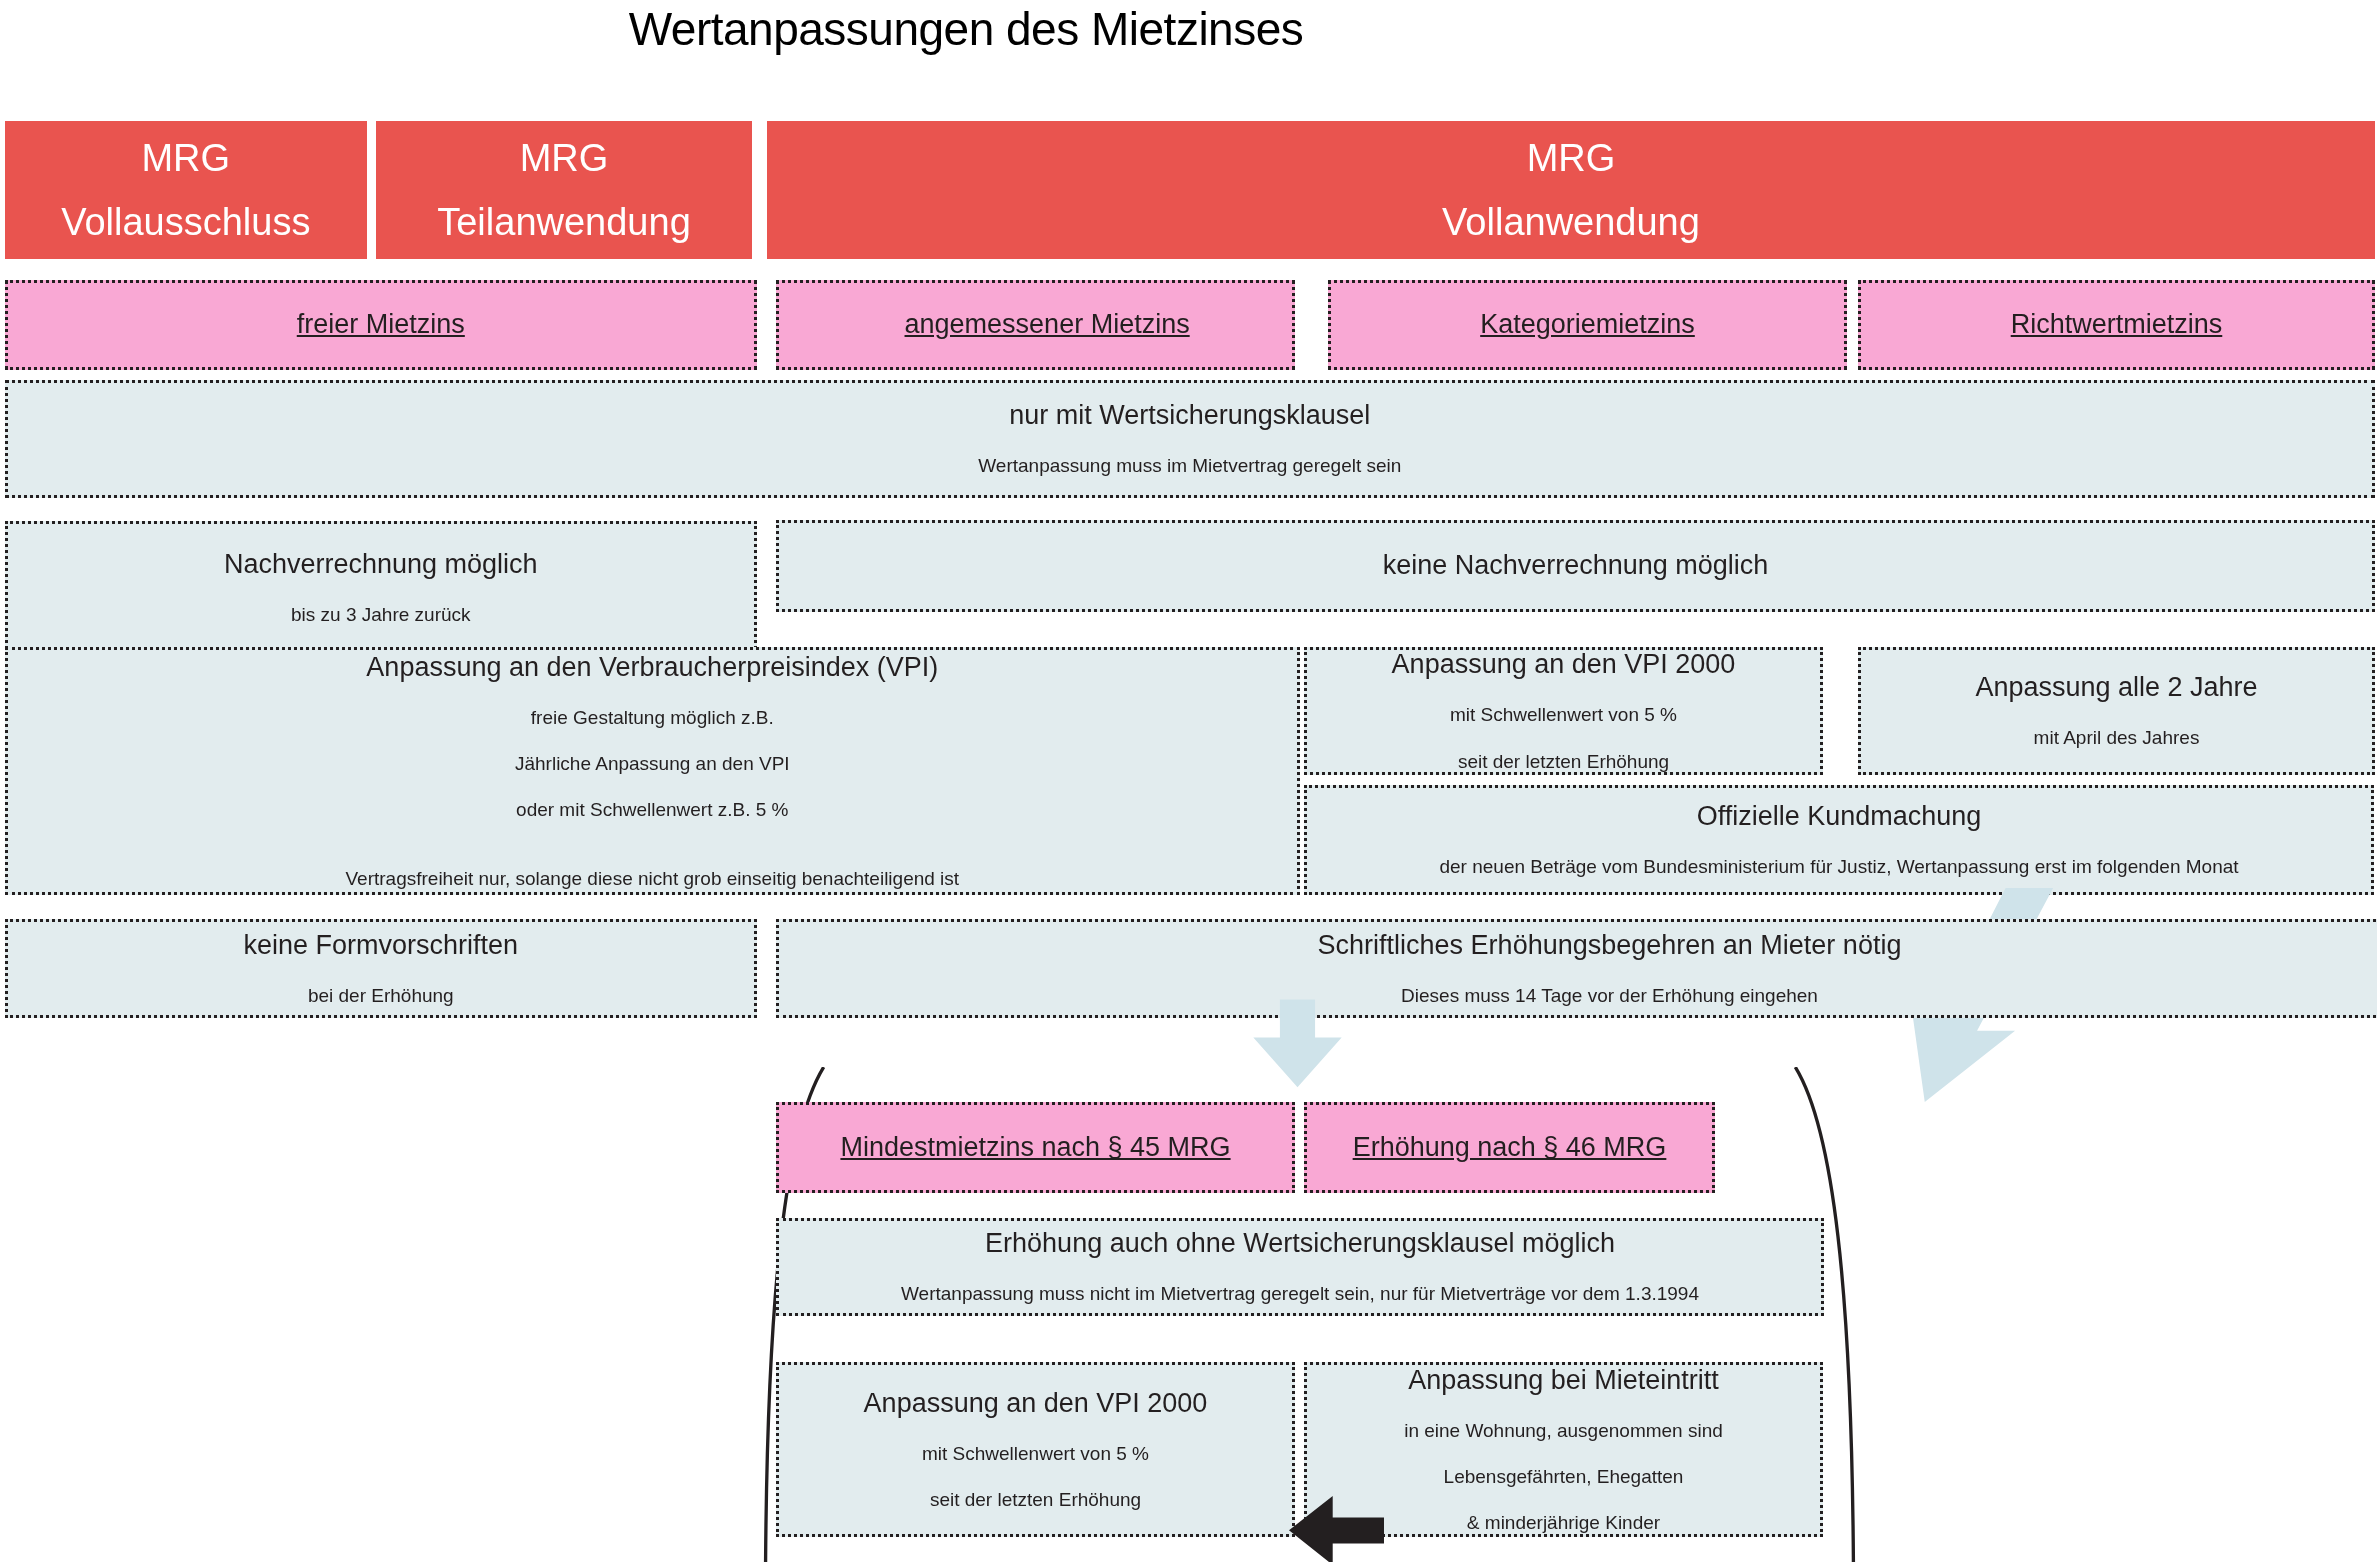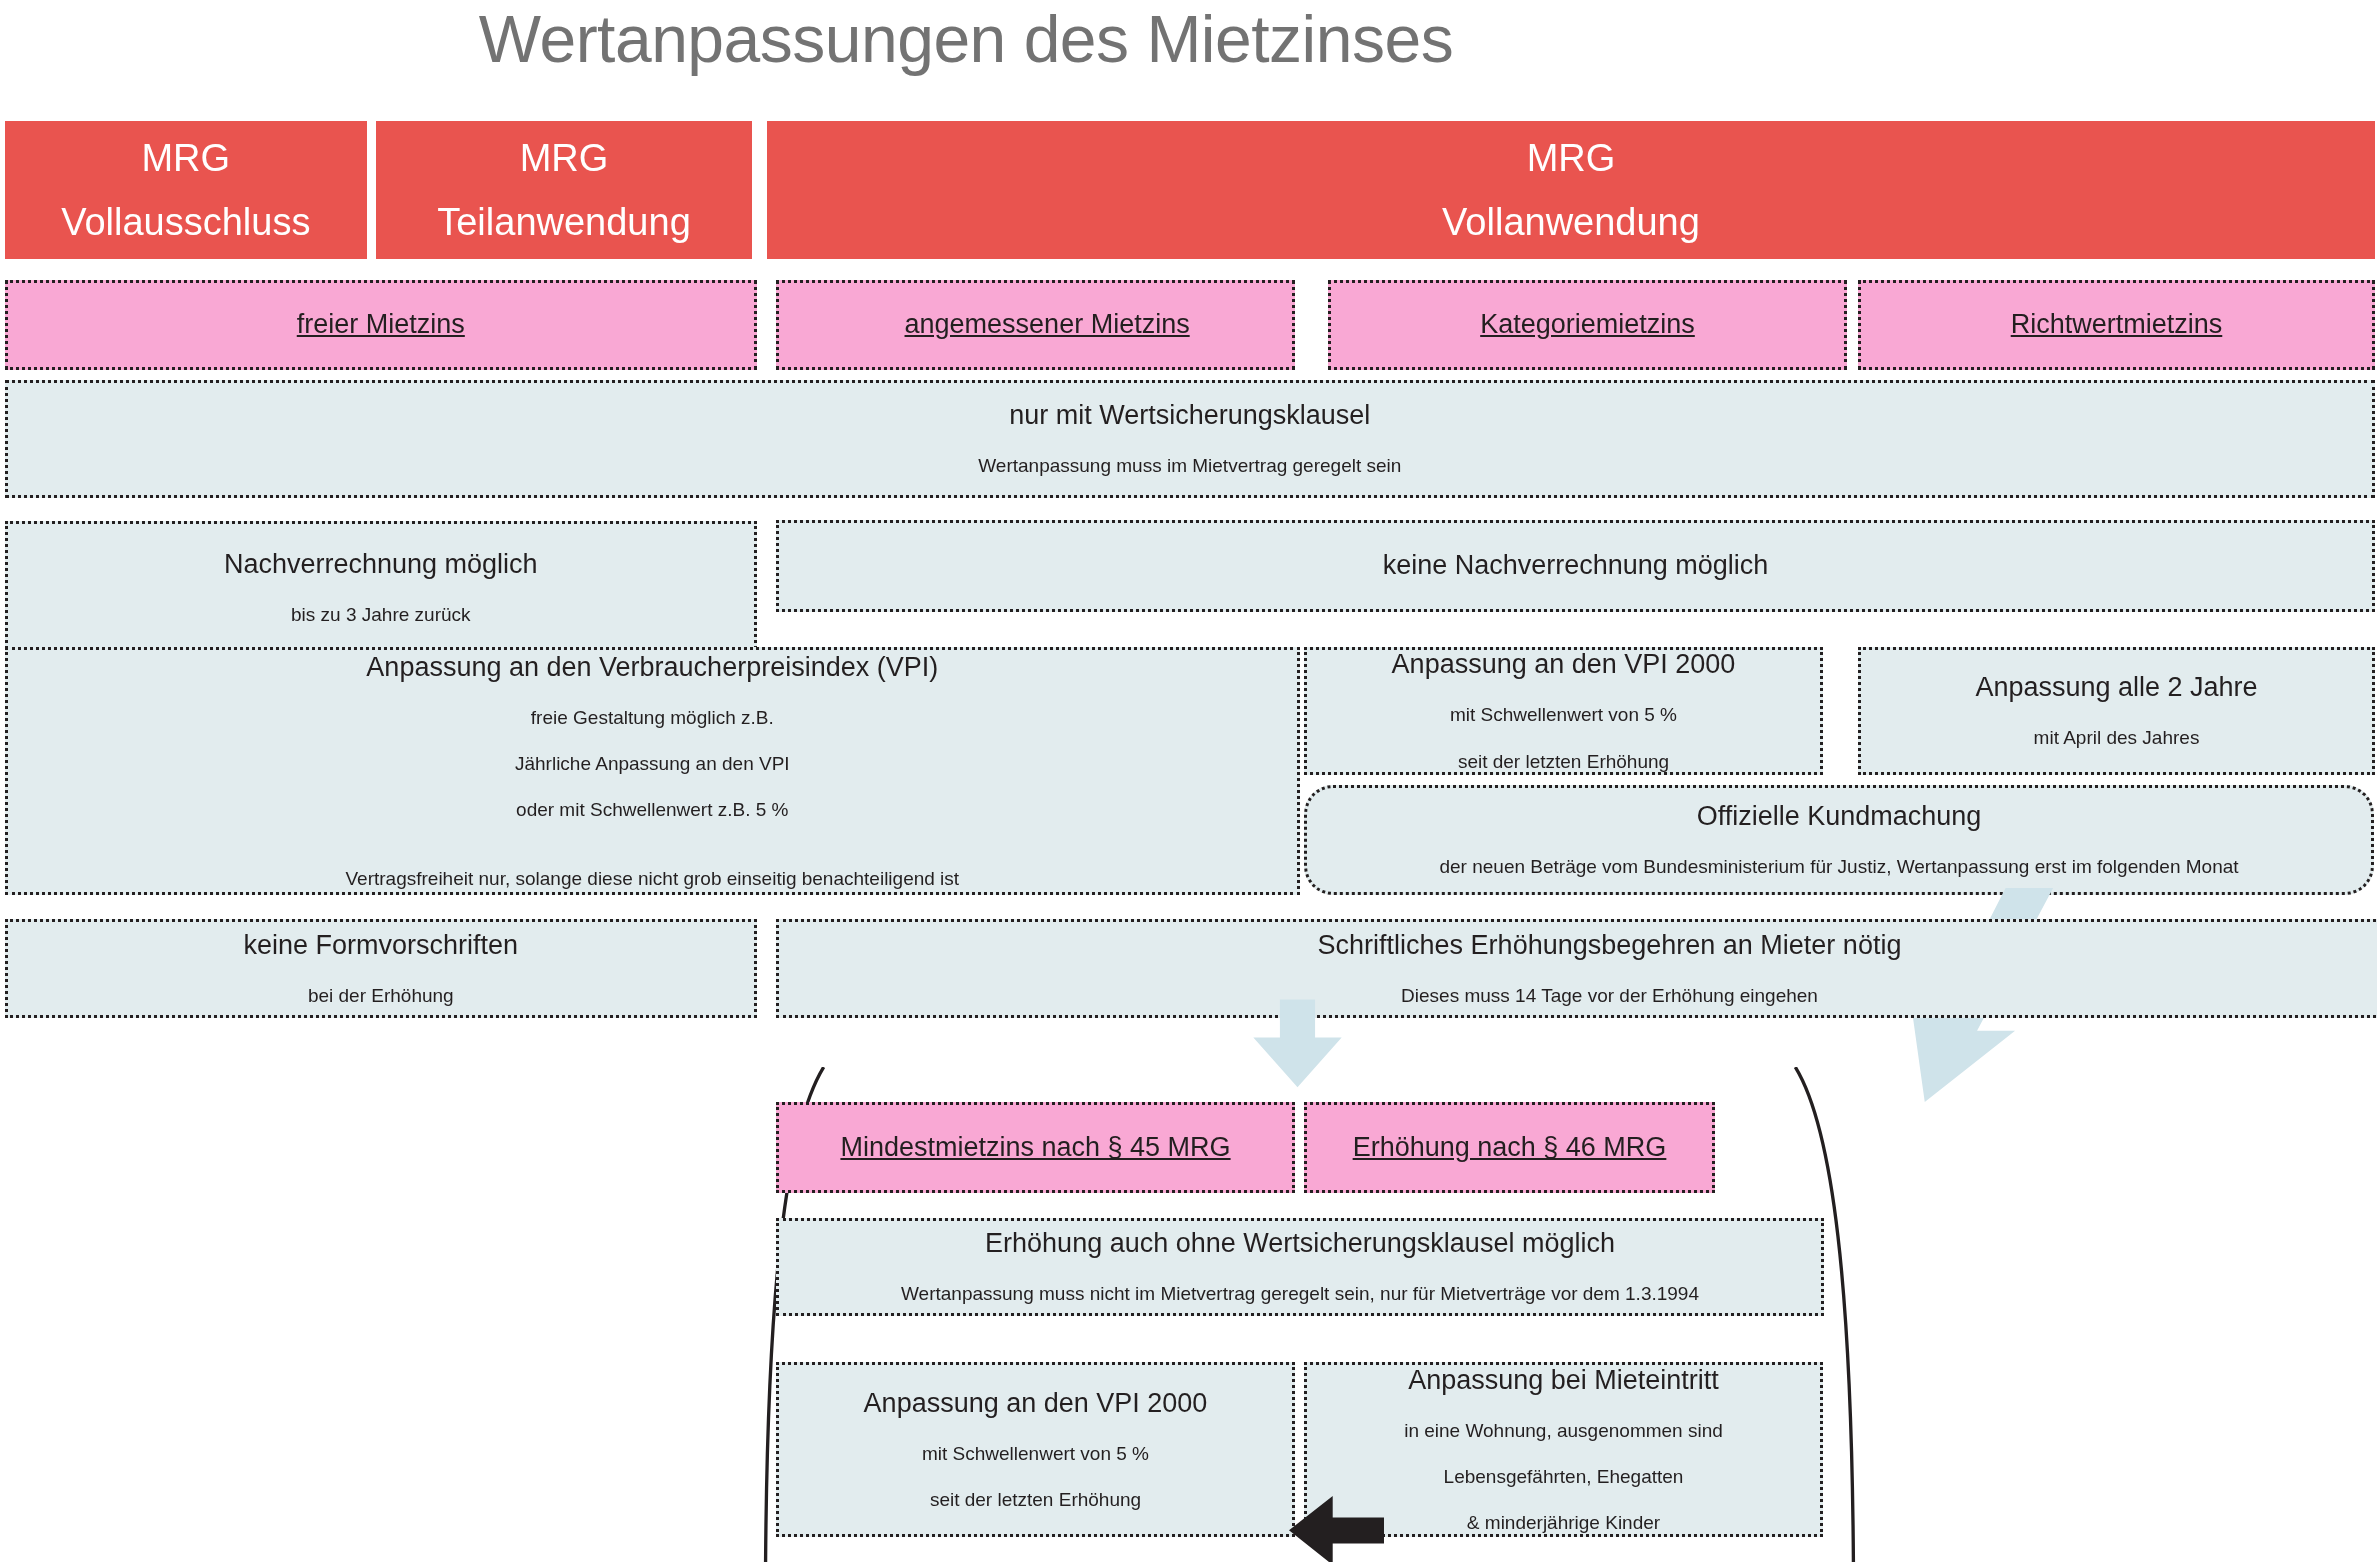--- a/index.html
+++ b/index.html
@@ -15,25 +15,25 @@
     background:#ffffff;
     overflow:hidden;
     transform-origin: top left;
   }
 
   
   #title{
     position:absolute;
     left:0; top:4.8px; width:1932px;
     text-align:center;
-    font-size:66px;
+    font-size:46px;
     line-height:1.05;
     font-weight:400;
     letter-spacing:-0.5px;
-    color:#737373;
+    color:#000000;
     white-space:nowrap;
   }
 
   
   .box{
     position:absolute;
     box-sizing:border-box;
     display:flex;
     flex-direction:column;
     align-items:center;
@@ -137,21 +137,21 @@
     <span class="t-main">Anpassung an den VPI 2000</span>
     <span class="t-sub">mit Schwellenwert von 5 %</span>
     <span class="t-sub">seit der letzten Erhöhung</span>
   </div>
 
   <div class="box blue" style="left:1858px; top:647px; width:517px; height:128px;">
     <span class="t-main">Anpassung alle 2 Jahre</span>
     <span class="t-sub">mit April des Jahres</span>
   </div>
 
-  <div class="box blue" style="left:1304px; top:785px; width:1070px; height:110px;border-radius:29px;">
+  <div class="box blue" style="left:1304px; top:785px; width:1070px; height:110px;">
     <span class="t-main">Offizielle Kundmachung</span>
     <span class="t-sub">der neuen Beträge vom Bundesministerium für Justiz, Wertanpassung erst im folgenden Monat</span>
   </div>
 
   <svg class="arrow" style="left:1782px; top:888px;" width="295" height="214" viewBox="0 0 620 450">
     <polygon points="600,0 440,300 520,300 330,450 300,235 380,235 500,0" fill="#cfe3ea" transform="translate(-30,0)"></polygon>
   </svg>
 
   <div class="box blue" style="left:4.8px; top:919px; width:752px; height:99px;">
     <span class="t-main">keine Formvorschriften</span>

